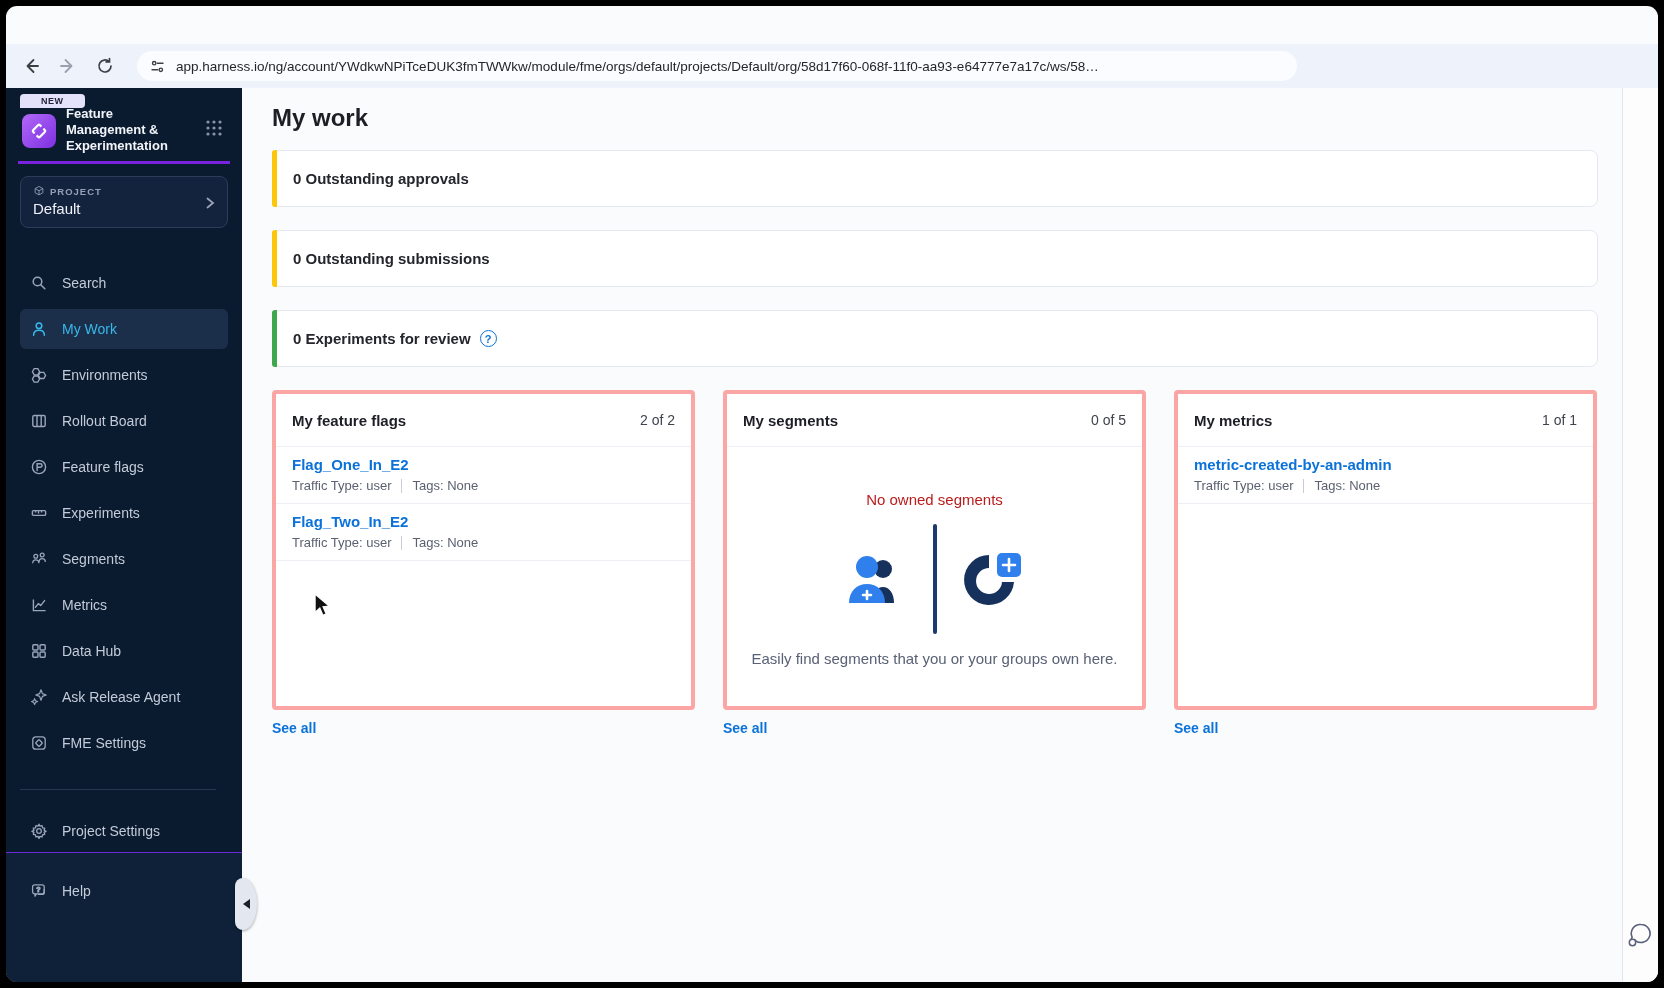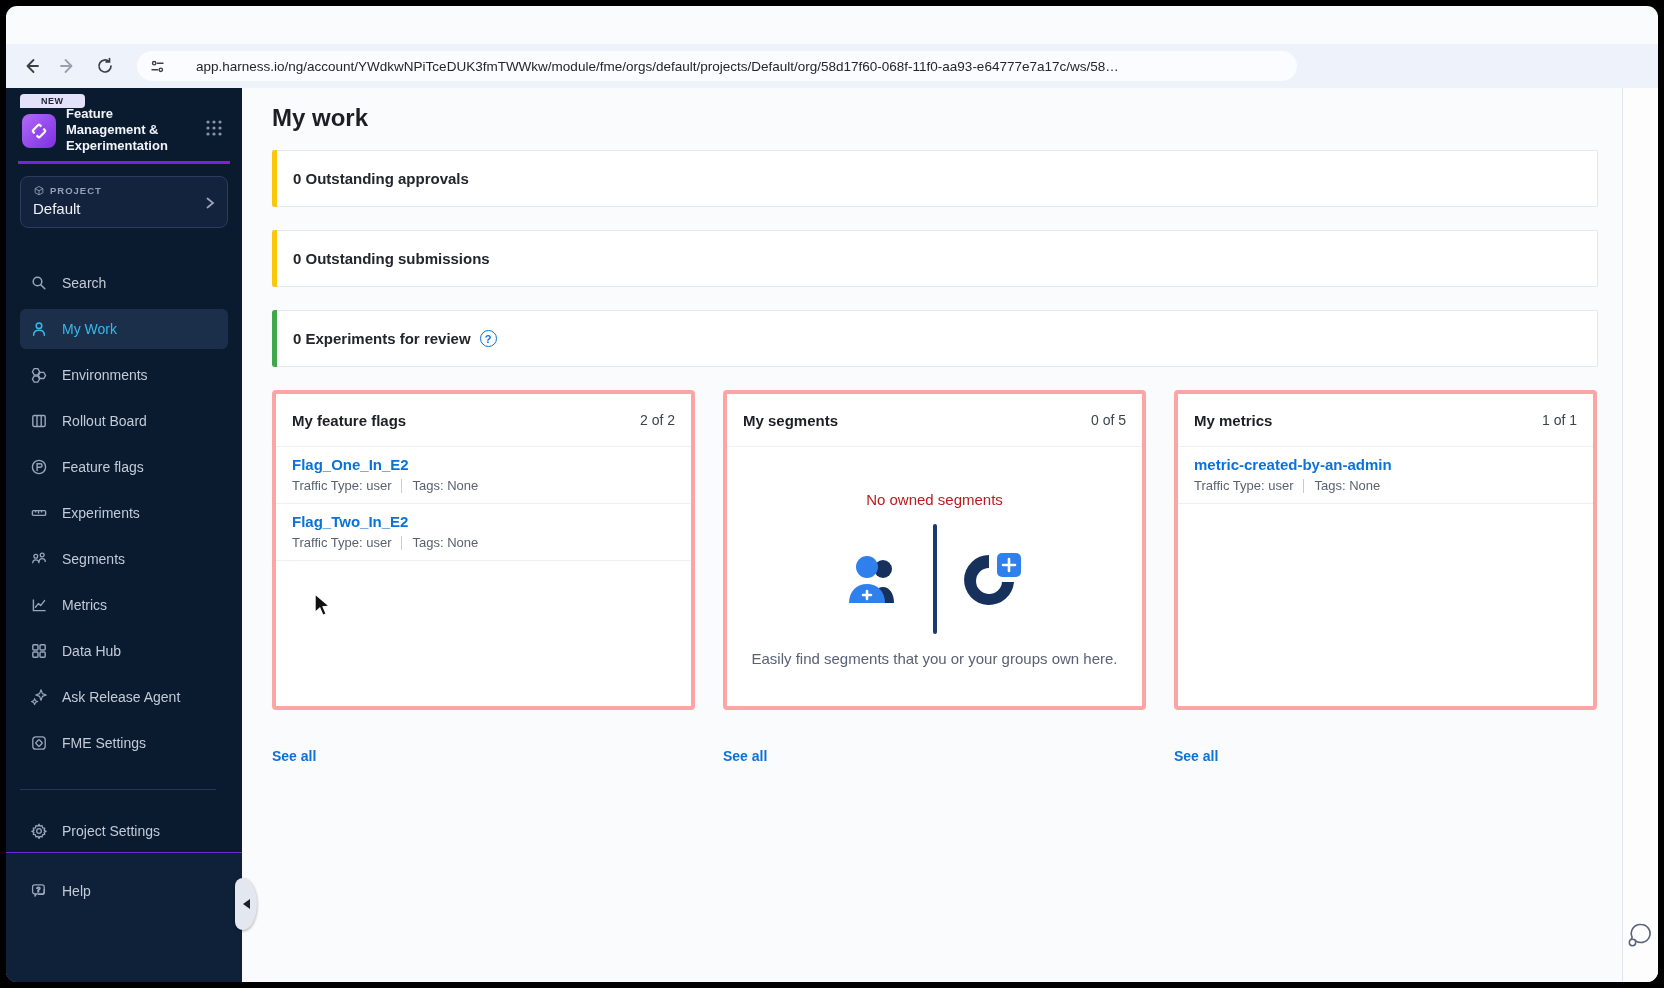--- a/index.html
+++ b/index.html
@@ -13,75 +13,75 @@
   .t-red{background:#f35f57;} .t-yel{background:#f7b82a;} .t-grn{background:#35c03f;}
   .tab { position:absolute; left:89px; top:6px; width:236px; height:32px; background:#eef2fb; border-radius:10px 10px 0 0; display:flex; align-items:center; padding:0 10px; gap:8px; }
   .tab-title { font-size:12.5px; color:#1e2230; white-space:nowrap; overflow:hidden; flex:1; }
   .tab-close { font-size:14px; color:#41454f; cursor:default; }
   .newtab-btn { position:absolute; left:344px; top:10px; width:24px; height:24px; color:#3c4150; font-size:18px; text-align:center; line-height:23px; }
   .strip-chevron { position:absolute; right:11px; top:5px; width:30px; height:26px; background:#e6ecfa; border-radius:13px; display:flex; align-items:center; justify-content:center; color:#2c3140; }
   .toolbar { position:absolute; left:0; top:38px; width:100%; height:44px; background:#eef2fb; display:flex; align-items:center; }
   .nav-ic { width:20px; height:20px; flex:0 0 auto; }
   .tb-back{ margin-left:15px; } .tb-fwd{ margin-left:17px; } .tb-reload{ margin-left:17px; }
   .omnibox { margin-left:22px; width:1160px; height:30px; background:#fbfcff; border-radius:15px; display:flex; align-items:center; padding:0 12px; gap:10px; }
-  .url-text { font-size:13.5px; color:#24262c; white-space:nowrap; overflow:hidden;margin-left:20px; }
+  .url-text { font-size:13.5px; color:#24262c; white-space:nowrap; overflow:hidden; }
   .tb-right { position:absolute; right:13px; top:38px; height:44px; display:flex; align-items:center; gap:12px; }
   .tb-sep { width:1px; height:20px; background:#b9c3dc; }
   .chrome-pill { height:30px; background:#d7e3fc; border-radius:15px; display:flex; align-items:center; padding:0 6px 0 14px; gap:6px; }
   .chrome-pill span { font-size:13px; color:#17233f; }
 
   
   .app { position:absolute; left:0; top:82px; width:100%; height:894px; display:flex; }
   .sidebar { position:relative; width:236px; height:100%; background:#0a1b30; flex:0 0 auto; }
   .main { position:relative; width:1380px; height:100%; background:#fafbfd; flex:0 0 auto; }
   .gutter { position:relative; flex:1; background:#fdfdfe; border-left:1px solid #e2e5ed; }
 
   
   .new-badge { position:absolute; left:14px; top:6px; background:#e4e1fb; color:#22243c; font-size:9px; font-weight:bold; letter-spacing:.5px; padding:2px 21px; border-radius:4px 4px 4px 0; }
   .module-logo { position:absolute; left:16px; top:26px; width:34px; height:34px; border-radius:8px; background:linear-gradient(135deg,#b269f7,#7c30e2); display:flex; align-items:center; justify-content:center; }
   .module-title { position:absolute; left:60px; top:18px; width:130px; font-size:13px; font-weight:bold; color:#f2f4f9; line-height:16px; }
   .grid-ic { position:absolute; right:18px; top:30px; }
   .module-rule { position:absolute; left:12px; top:73px; width:212px; height:3px; background:#7a22dd; }
   .project-card { position:absolute; left:14px; top:88px; width:208px; height:52px; background:#14233d; border:1px solid #2c3c5a; border-radius:8px; padding:8px 12px; }
-  .project-label { display:flex; align-items:flex-start; gap:5px; font-size:9.5px; letter-spacing:1px; color:#96a0b6; font-weight:bold; }
+  .project-label { display:flex; align-items:center; gap:5px; font-size:9.5px; letter-spacing:1px; color:#96a0b6; font-weight:bold; }
   .project-name { margin-top:3px; font-size:15px; color:#eef1f6; }
   .project-chev { position:absolute; right:10px; top:17px; }
   .nav { position:absolute; left:14px; top:175px; width:208px; }
   .nav-item { height:40px; margin-bottom:6px; display:flex; align-items:center; gap:14px; padding:0 10px; border-radius:6px; color:#c3cad8; font-size:14px; }
   .nav-item svg { stroke:#9ba5ba; }
   .nav-item.active { background:#1c2f4a; color:#38b8ea; }
   .nav-item.active svg { stroke:#38b8ea; }
   .side-div { position:absolute; left:14px; top:701px; width:196px; height:1px; background:#263650; }
   .ps-item { position:absolute; left:14px; top:723px; width:208px; }
   .side-bottom { position:absolute; left:0; top:764px; width:100%; height:130px; background:#0e2138; border-top:1px solid #6d28d9; }
   .help-item { position:absolute; left:14px; top:18px; width:208px; }
   .user-item { position:absolute; left:14px; top:80px; width:208px; height:40px; display:flex; align-items:center; gap:12px; padding:0 8px; color:#c3cad8; font-size:14px; }
   .avatar { width:24px; height:24px; border-radius:50%; background:#5a48d6; color:#fff; font-size:9px; font-weight:bold; display:flex; align-items:center; justify-content:center; border:1.5px solid #c9cdf2; }
   .collapse-handle { position:absolute; left:229px; top:790px; width:22px; height:52px; background:#e3e7f0; border-radius:8px 14px 14px 8px/8px 26px 26px 8px; z-index:5; box-shadow:0 1px 3px rgba(0,0,0,.35); display:flex; align-items:center; justify-content:center; }
   .collapse-handle i { width:0; height:0; border-top:5px solid transparent; border-bottom:5px solid transparent; border-right:7px solid #1c1f2a; display:block; }
 
   
   .page-title { position:absolute; left:30px; top:16px; font-size:24px; font-weight:bold; color:#1d1e26; }
-  .alert { position:absolute; left:30px; width:1326px; height:57px; background:#fff; border:1px solid #e5e8ef; border-radius:1px; display:flex; align-items:center; padding-left:20px; gap:9px; }
+  .alert { position:absolute; left:30px; width:1326px; height:57px; background:#fff; border:1px solid #e5e8ef; border-radius:8px; display:flex; align-items:center; padding-left:20px; gap:9px; }
   .alert::before { content:""; position:absolute; left:-1px; top:-1px; bottom:-1px; width:5px; border-radius:3px 0 0 3px; background:var(--acc); }
   .alert-text { font-size:15px; font-weight:bold; color:#24252d; }
   .help-circ { width:17px; height:17px; border-radius:50%; border:1.6px solid #0b72d9; color:#0b72d9; font-size:11px; font-weight:bold; display:flex; align-items:center; justify-content:center; }
   .card { position:absolute; top:302px; width:423px; height:320px; background:#fff; border:4px solid #fca5a5; border-radius:4px; }
   .card-head { height:53px; border-bottom:1px solid #eef0f5; display:flex; align-items:center; justify-content:space-between; padding:0 16px; }
   .card-head b { font-size:15px; color:#1d1e26; }
   .card-head em { font-style:normal; font-size:14px; color:#3f434e; }
   .row { padding:9px 16px 10px; border-bottom:1px solid #eef0f5; }
   .row a { font-size:15px; font-weight:bold; color:#0b72d9; text-decoration:none; }
   .row-meta { margin-top:4px; font-size:13px; color:#5b6170; display:flex; align-items:center; }
   .row-meta .pipe { width:1px; height:14px; background:#c8ccd6; margin:0 10px; }
   .empty { position:absolute; left:0; top:53px; right:0; bottom:0; text-align:center; }
   .empty-title { margin-top:44px; font-size:15px; color:#b91c1c; }
   .empty-art { margin-top:16px; display:flex; align-items:center; justify-content:center; gap:26px; }
   .empty-cap { margin:14px auto 0; width:370px; font-size:15px; line-height:22px; color:#596175; }
-  .see-all { position:absolute; top:660px; font-size:14px; color:#0b72d9; font-weight:bold; text-decoration:none; }
+  .see-all { position:absolute; top:632px; font-size:14px; color:#0b72d9; font-weight:bold; text-decoration:none; }
   .cursor { position:absolute; left:70px; top:505px; z-index:9; }
   .gutter-chat { position:absolute; right:6px; bottom:34px; }
 </style>
 </head>
 <body>
 
 <div class="window">
 
 
   <div class="toolbar">

